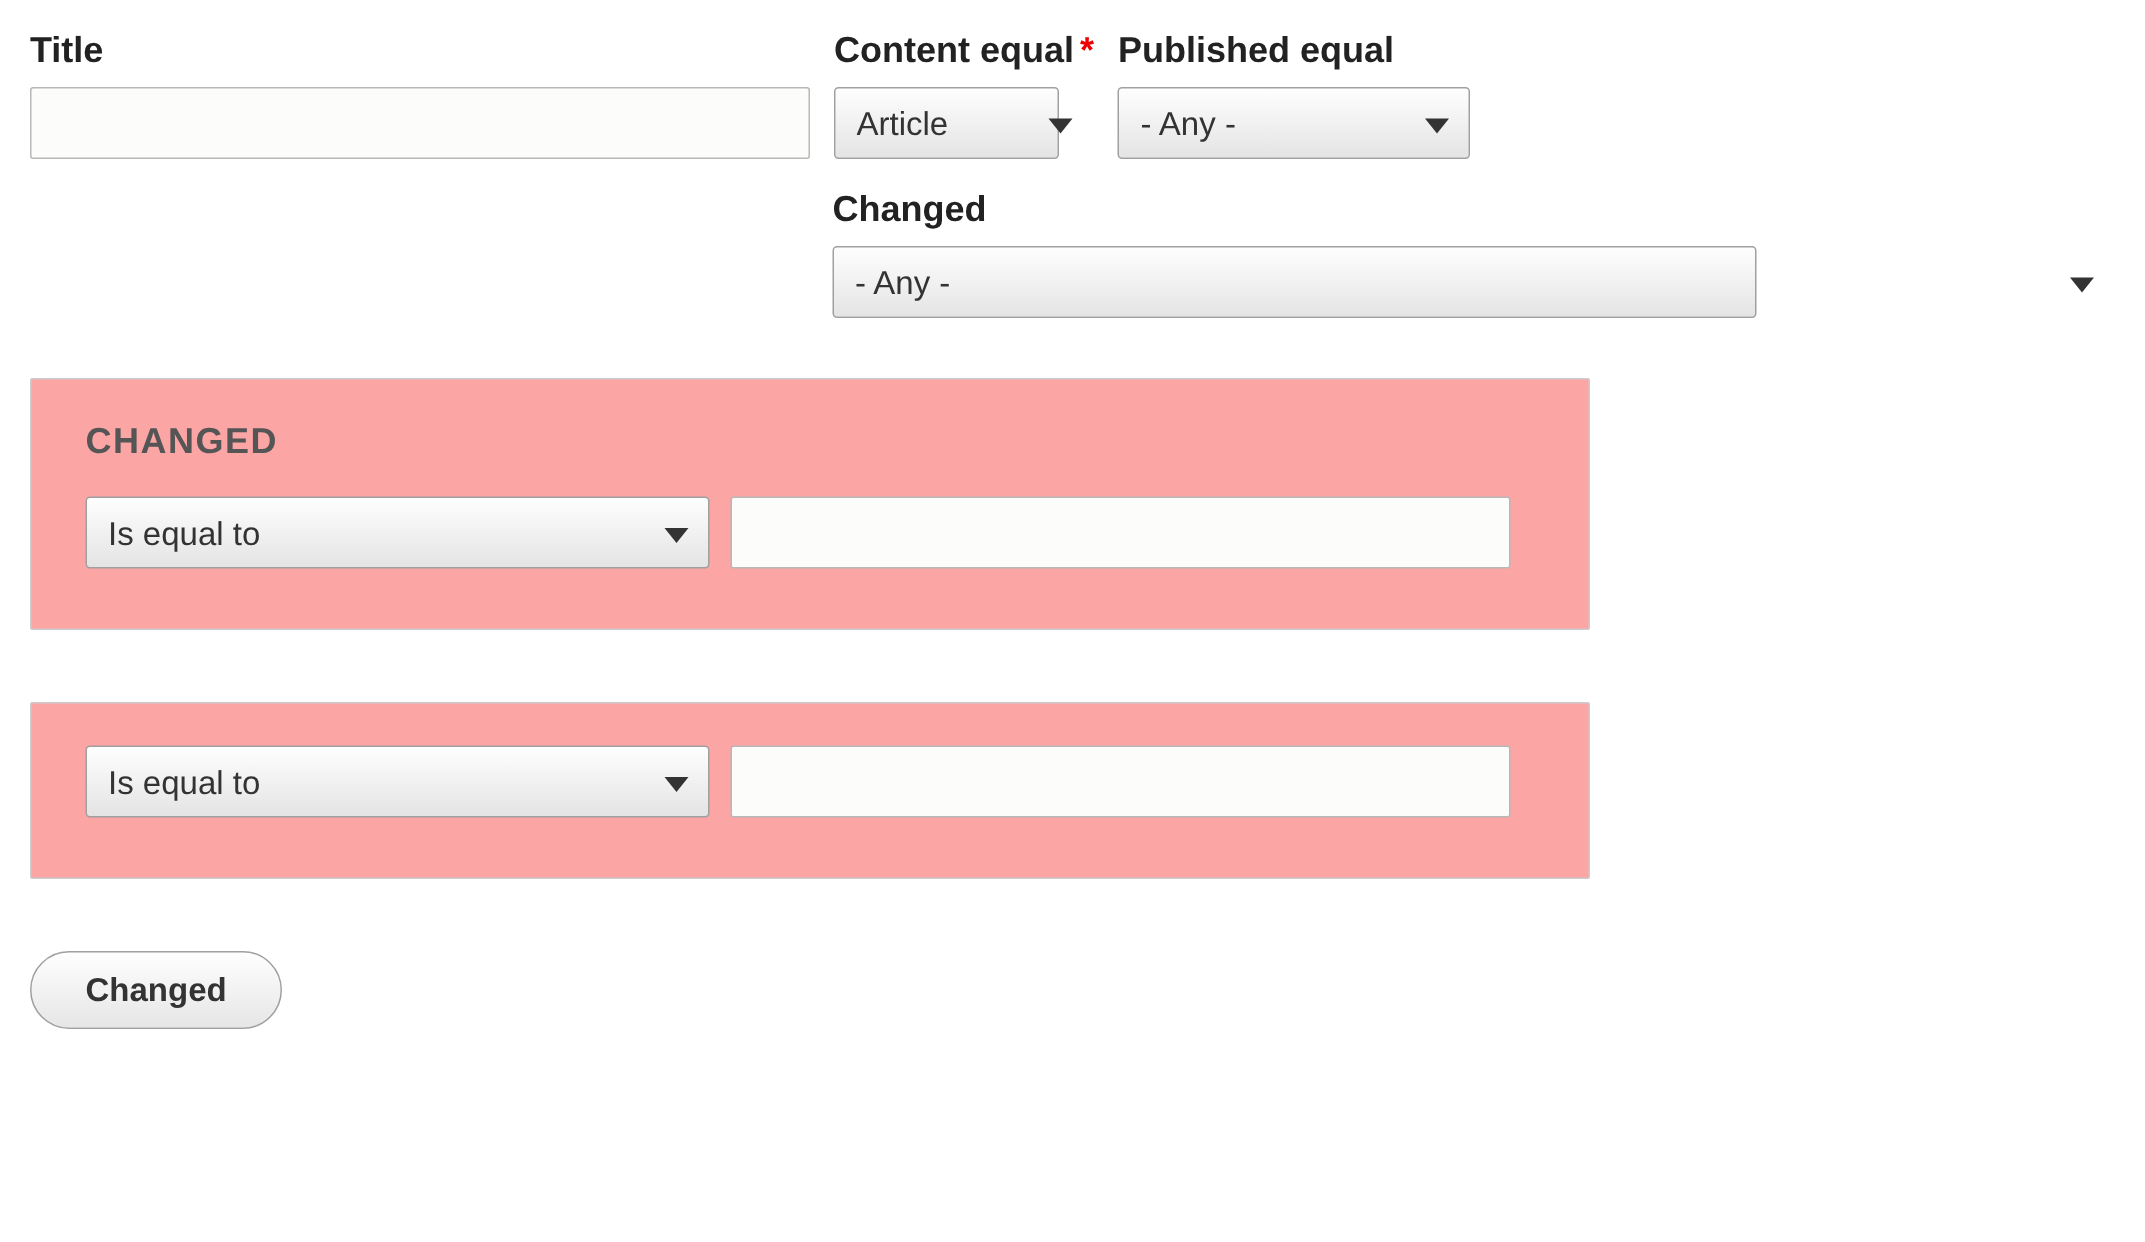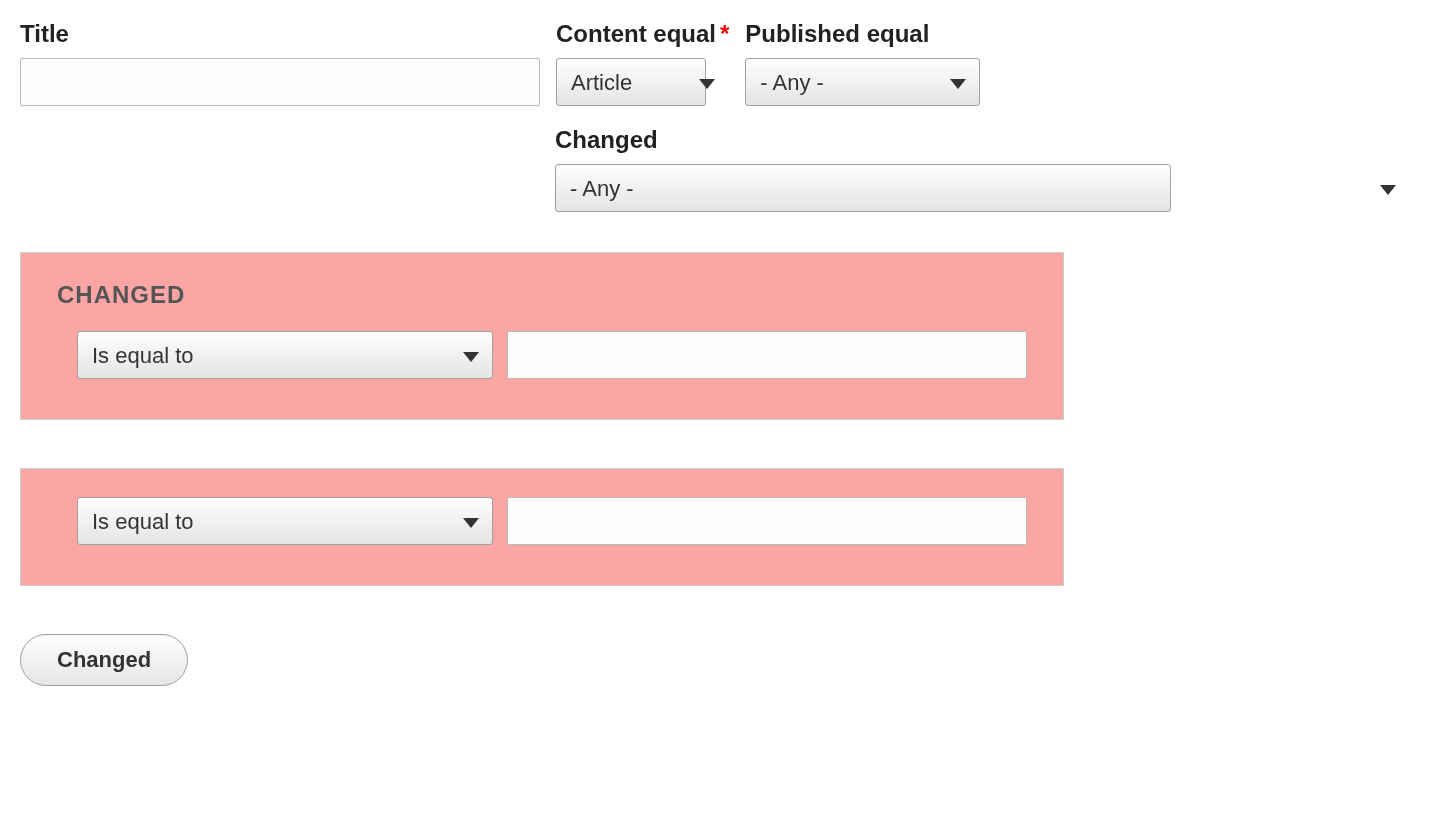--- a/index.html
+++ b/index.html
@@ -113,21 +113,20 @@
       font-size: 24px;
       color: #555;
       letter-spacing: 1px;
       text-transform: uppercase;
       margin-bottom: 22px;
     }
     .fieldset-row {
       display: flex;
       gap: 14px;
       align-items: center;
-      margin-left: 20px;
     }
     .filter-button {
       border: 1px solid #a0a0a0;
       border-radius: 28px;
       background: linear-gradient(to bottom, #fefefe 0%, #e6e6e6 100%);
       padding: 12px 36px;
       font-size: 22px;
       font-weight: bold;
       font-family: inherit;
       color: #333;

